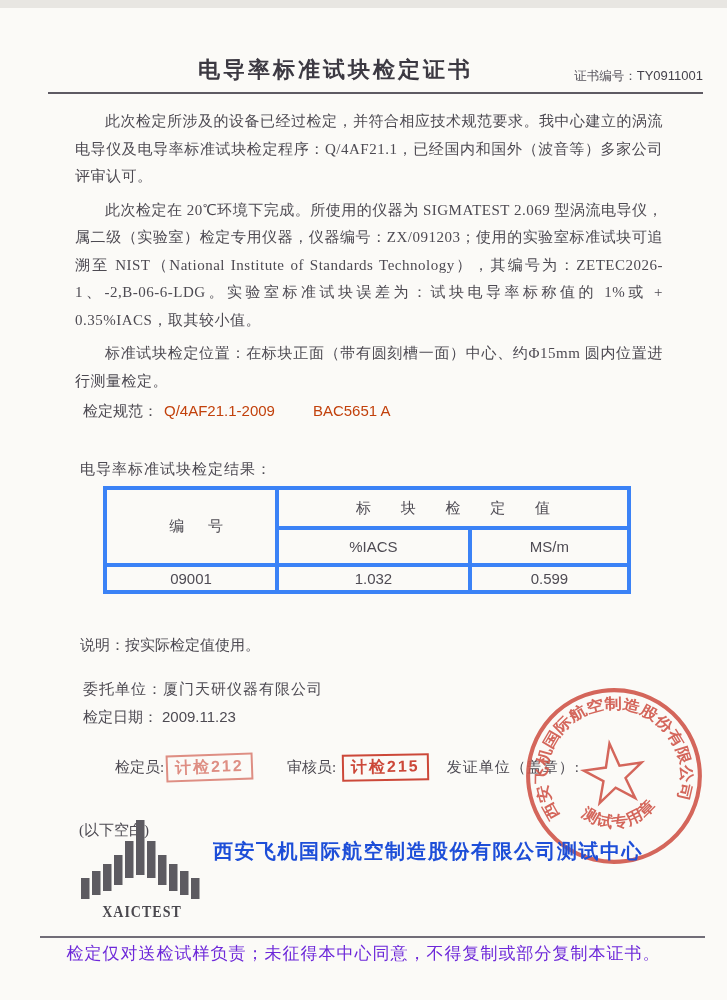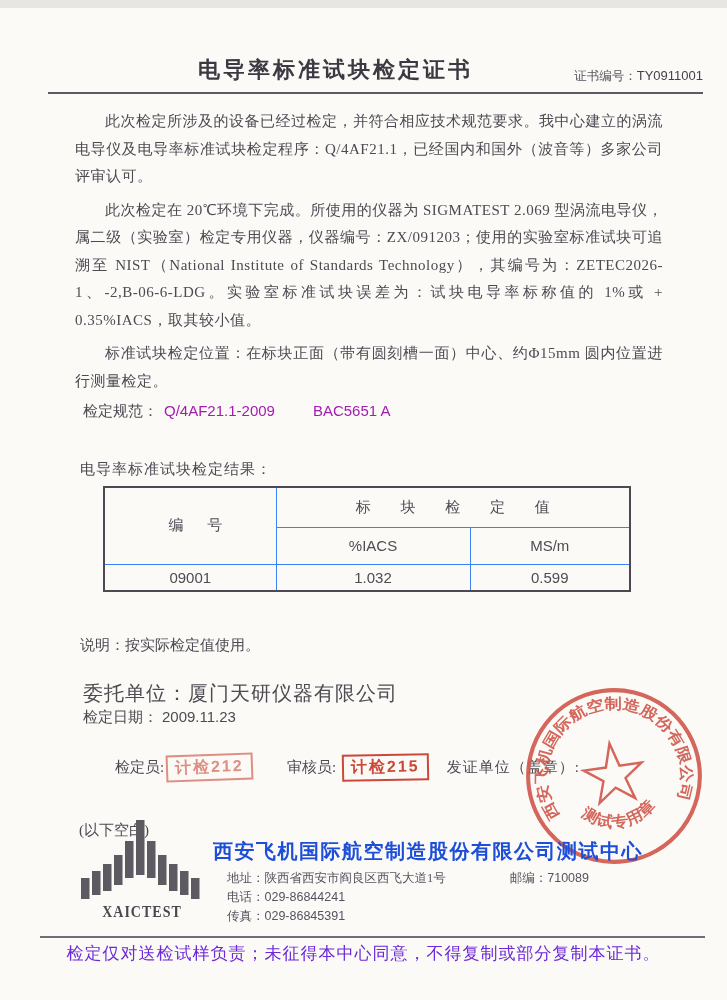--- a/index.html
+++ b/index.html
@@ -31,42 +31,42 @@
   }
   
   .body-block { position:absolute; top:100px; left:75px; width:588px; }
   .para {
     font-size:15px; line-height:27.5px;
     text-indent:2em; text-align:justify;
     margin-bottom:6px;
     letter-spacing:0.5px;
   }
   .spec-line { position:absolute; top:394px; left:83px; font-size:15px; }
-  .spec-line .v { font-family:"Liberation Sans", sans-serif; margin-left:6px; color:#a21caf; }
+  .spec-line .v { font-family:"Liberation Sans", sans-serif; margin-left:6px; color:#c2410c; }
   .spec-line .v2 { margin-left:38px; }
   .results-heading { position:absolute; top:452px; left:80px; font-size:15px; letter-spacing:1px; }
   
   .result-table {
     position:absolute; top:478px; left:103px;
     width:528px; border-collapse:collapse;
     font-size:15px; color:#4e4b53;
   }
   .result-table th, .result-table td {
-    border:1px solid #3b82f6; text-align:center; font-weight:normal;
+    border:4px solid #3b82f6; text-align:center; font-weight:normal;
   }
   .result-table { border:2px solid #4c4950; }
   .th-id { width:172px; letter-spacing:10px; padding-left:20px; }
   .th-group { height:40px; letter-spacing:13px; padding-left:13px; }
   .row-units td, .row-units th { height:37px; font-family:"Liberation Sans", sans-serif; }
   .row-data td { height:27px; font-family:"Liberation Sans", sans-serif; }
   .uncert-line { position:absolute; top:600px; left:80px; font-size:15px; }
   .uncert-line .k { margin-left:42px; font-family:"Liberation Sans", sans-serif; }
   .note-line { position:absolute; top:628px; left:80px; font-size:15px; }
   
-  .client-line { position:absolute; top:672px; left:83px; font-size:20px; letter-spacing:1px; }
+  .client-line { position:absolute; top:672px; left:83px; font-size:15px; letter-spacing:1px; }
   .date-line   { position:absolute; top:700px; left:83px; font-size:15px; }
   .date-line .v { font-family:"Liberation Sans", sans-serif; margin-left:4px; }
   
   .signoff { position:absolute; top:746px; left:115px; font-size:15px; display:flex; align-items:center; }
   .stamp {
     display:inline-block; border:2px solid; padding:1px 7px;
     font-size:16px; font-weight:bold; letter-spacing:2px;
     font-family:"Liberation Sans", sans-serif;
   }
   .stamp-verifier { color:#de8e83; border-color:#de8e83; transform:rotate(-2deg); margin-left:2px; }
@@ -185,29 +185,18 @@
           <rect x="77" y="35" width="8.5" height="30"></rect>
           <rect x="88" y="44" width="8.5" height="27"></rect>
           <rect x="99" y="51" width="8.5" height="24"></rect>
           <rect x="110" y="58" width="8.5" height="21"></rect>
         </g>
       </svg>
       <div class="logo-text">XAICTEST</div>
     </div>
 
     <div class="org-name">西安飞机国际航空制造股份有限公司测试中心</div>
-    <div class="contacts">
-      <div>
-        <span>地址：</span><span>陕西省西安市阎良区西飞大道1号</span><span class="zip">邮编：</span><span class="num">710089</span>
-      </div>
-      <div>
-        <span>电话：</span><span class="num">029-86844241</span>
-      </div>
-      <div>
-        <span>传真：</span><span class="num">029-86845391</span>
-      </div>
-    </div>
   </div>
 
   <div class="rule-bottom"></div>
   <div class="disclaimer">检定仅对送检试样负责；未征得本中心同意，不得复制或部分复制本证书。</div>
 
 </div>
 
 </body></html>

